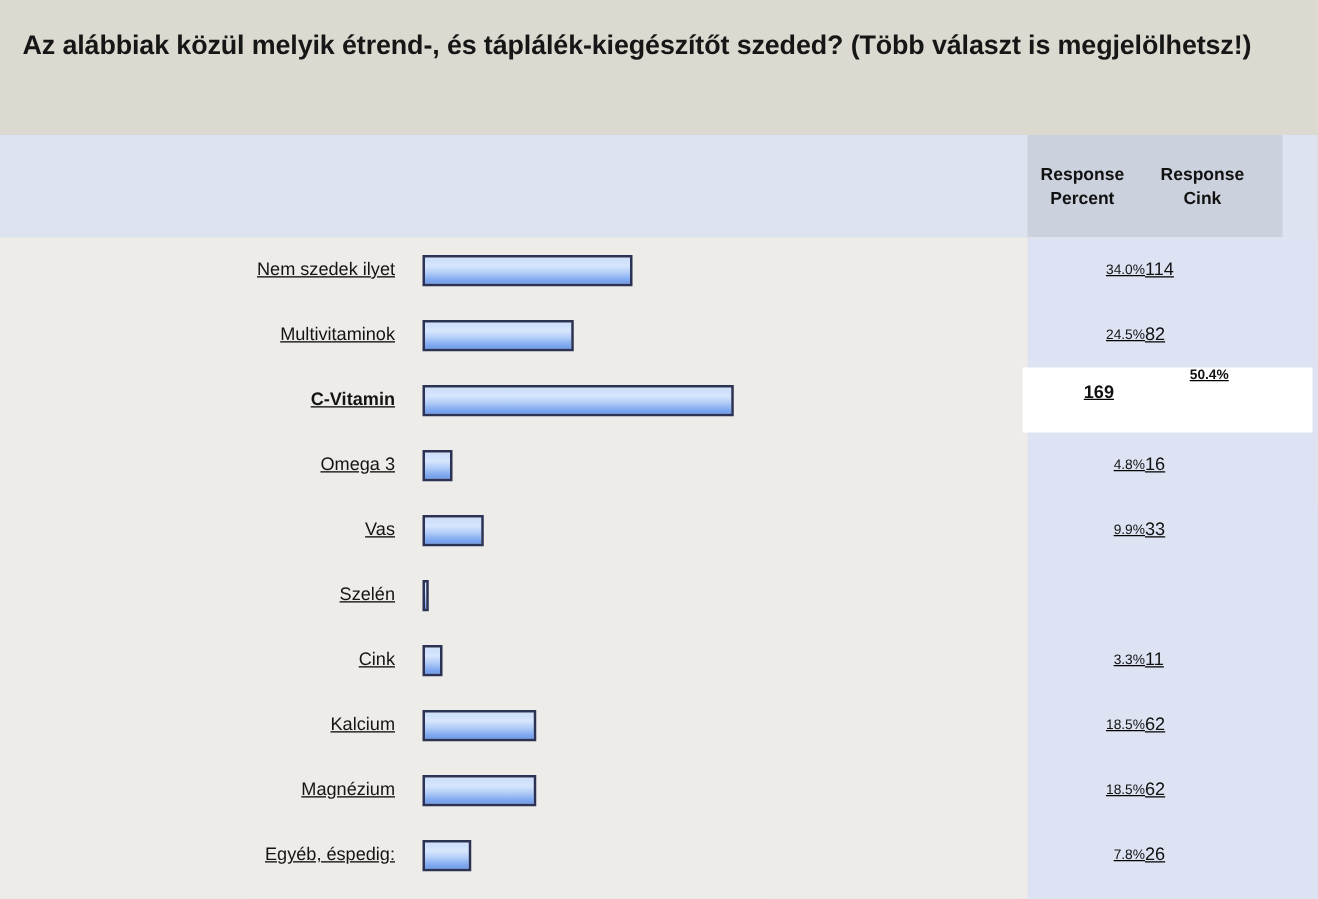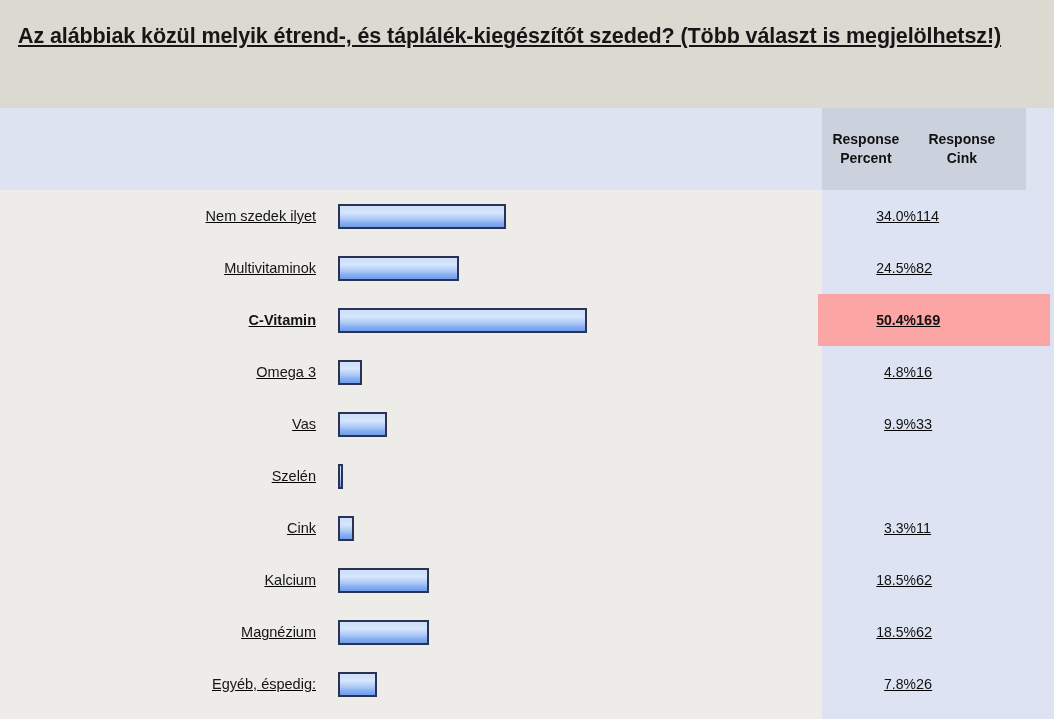--- a/index.html
+++ b/index.html
@@ -29,21 +29,20 @@
     top: 0;
     width: 1054px;
     height: 108px;
     box-sizing: border-box;
     padding: 18px 30px 0 18px;
     font-size: 21.5px;
     font-weight: bold;
     line-height: 36px;
     color: #161616;
     letter-spacing: -0.1px;
-    text-decoration: underline;
   }
 
   
   #results-table {
     position: absolute;
     left: 0;
     top: 108px;
     width: 1054px;
     height: 611px;
   }
@@ -110,21 +109,22 @@
   }
 
   .result-row {
     position: relative;
     height: 52px;
     width: 1054px;
     display: flex;
     align-items: center;
   }
   .result-row.highlighted .row-values {
-    background: #fca5a5;
+    background: #ffffff;
+    flex-direction: column;
   }
   .result-row.highlighted .answer-label,
   .result-row.highlighted .value-percent,
   .result-row.highlighted .value-count {
     font-weight: bold;
   }
 
   .answer-label {
     width: 320px;
     flex: 0 0 320px;
@@ -163,21 +163,21 @@
     flex: 0 0 232px;
     width: 232px;
     height: 52px;
     display: flex;
     align-items: center;
     position: relative;
   }
   .value-percent {
     width: 98px;
     text-align: right;
-    font-size: 14px;
+    font-size: 11px;
     color: #111;
     padding-right: 0px;
     box-sizing: border-box;
   }
   .value-count {
     width: 134px;
     font-size: 14.5px;
     color: #111;
     padding-right: 8px;
     box-sizing: border-box;

